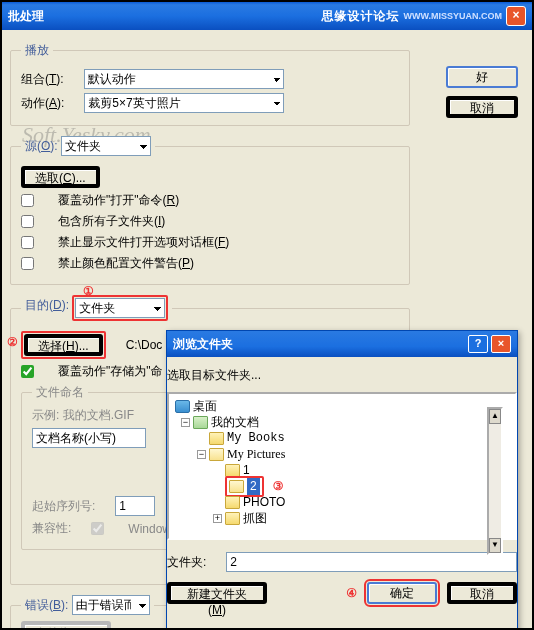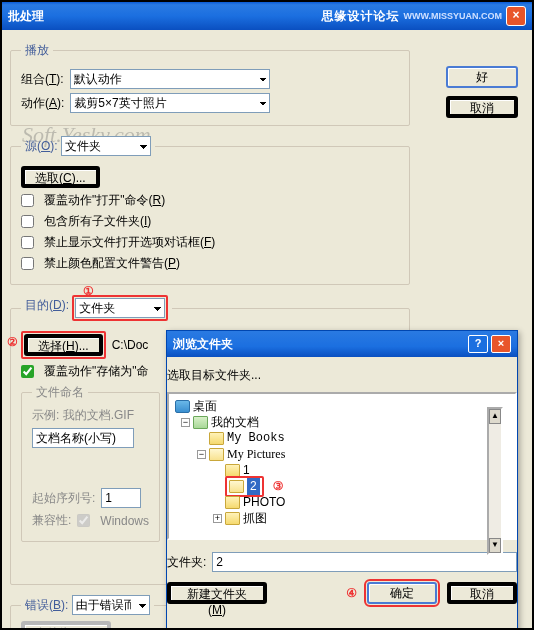--- a/index.html
+++ b/index.html
@@ -7,21 +7,21 @@
 
 .titlebar { background: linear-gradient(#0a5bd6,#2a7ae2 10%,#1b6fe0 50%,#0a4fc0); height: 28px; color: #fff; font-weight: bold; display: flex; align-items: center; padding: 0 6px; font-size: 13px; }
 .titlebar .spacer { flex: 1; }
 .titlebar .brand { font-weight: bold; font-size: 12px; margin-right: 4px; letter-spacing: 1px;}
 .titlebar .sub { font-size: 9px; color: #cfe0ff; margin-right: 4px;}
 .closebtn { width: 20px; height: 20px; background:#e8552a; border:1px solid #fff; border-radius:3px; color:#fff; text-align:center; line-height:16px; font-weight:bold;}
 
 .body { background:#ece9d8; padding:8px; position:relative; height:calc(100% - 28px);}
 fieldset { border:1px solid #d0c8b8; border-radius:2px; margin:4px 0 10px 0; padding:6px 10px 8px 10px; position:relative;}
 legend { padding:0 4px; color:#425d9a;}
-.row { display:flex; align-items:center; margin:4px 0; gap:6px;}
+.row { display:flex; align-items:center; margin:4px 0; gap:20px;}
 label { white-space:nowrap; }
 select,input[type=text]{ border:1px solid #7f9db9; background:#fff; height:20px; padding:1px 3px; font-size:12px;}
 select { appearance:none; -webkit-appearance:none; background-image:linear-gradient(45deg,transparent 50%,#000 50%),linear-gradient(135deg,#000 50%,transparent 50%); background-position:right 6px top 8px,right 2px top 8px; background-size:4px 4px,4px 4px; background-repeat:no-repeat; padding-right:18px;}
 button.std { background:#ece9d8; border:4px solid #000000; border-radius:3px; padding:0 10px; height:22px; box-shadow:inset 1px 1px #fff;}
 button.std.default { border:2px solid #4a7bd4;}
 button.std:disabled { color:#a0a0a0; border-color:#b8b8b8;}
 input[type=checkbox]{ margin:0 4px 0 0; accent-color:#27a427;}
 .u { text-decoration: underline; }
 
 .rightbtns { position:absolute; right:14px; top:36px; display:flex; flex-direction:column; gap:8px;}
@@ -123,21 +123,21 @@
       <span>C:\Doc</span>
     </div>
     <div class="row">
         <input type="checkbox" checked="" style="">
         <label style="color:#000;">覆盖动作"存储为"命</label>
       </div>
 
     <fieldset style="width:130px;">
       <legend style="color:#888;">文件命名</legend>
       <div style="color:#888;margin-bottom:4px;">示例: 我的文档.GIF</div>
-      <input type="text" style="width: 102px; margin-bottom: 6px;" value="文档名称(小写)">
+      <input type="text" style="width: 114px; margin-bottom: 14px;" value="文档名称(小写)">
       <div style="height:30px;"></div>
       <div class="row">
           <label style="color:#888;">起始序列号:</label>
           <input type="text" style="width: 40px;" value="1">
         </div>
       <div class="row">
           <label style="color:#888;">兼容性:</label>
           <input type="checkbox" checked="" disabled="" style="">
           <label style="color:#888;">Windows</label>
         </div>

